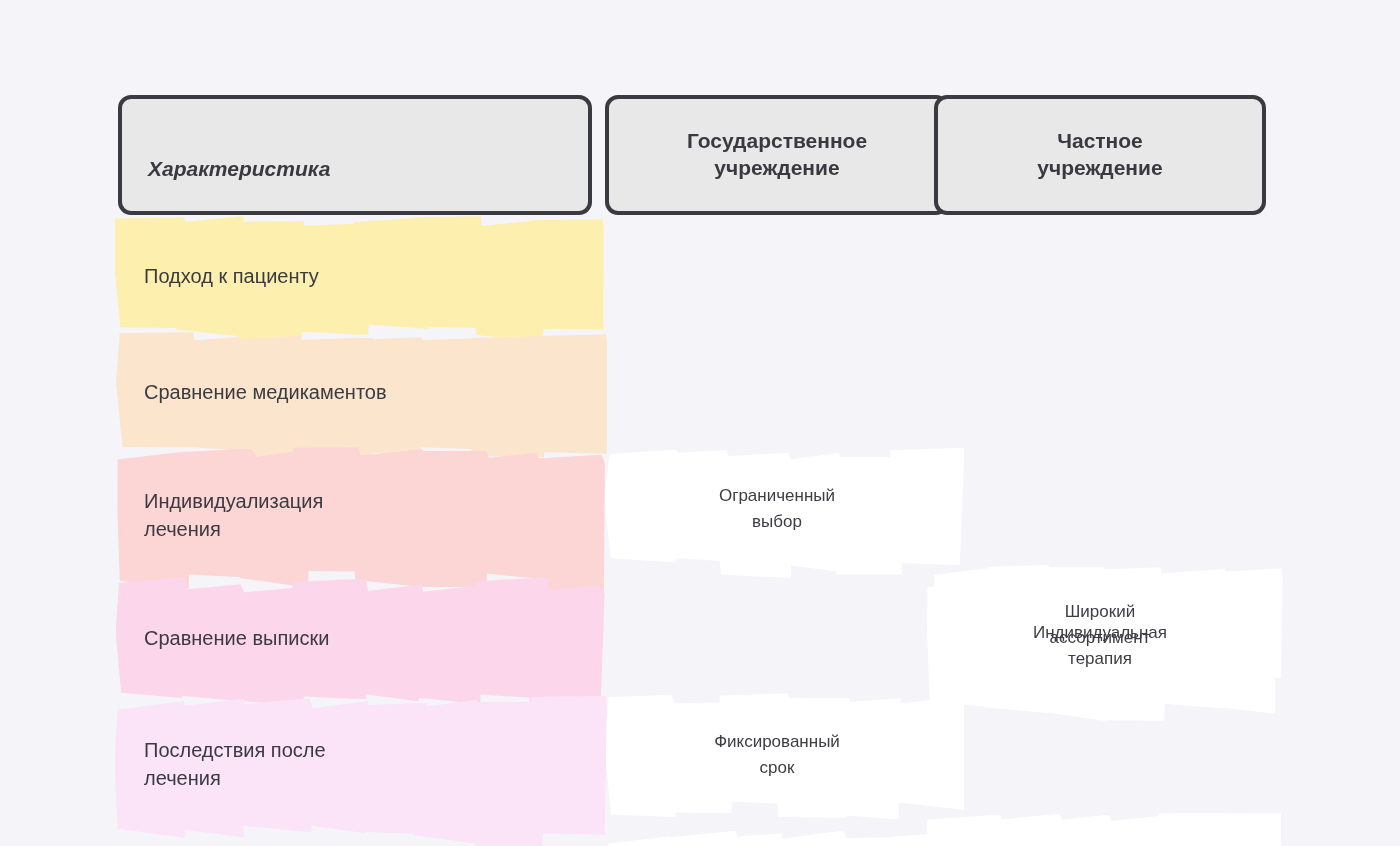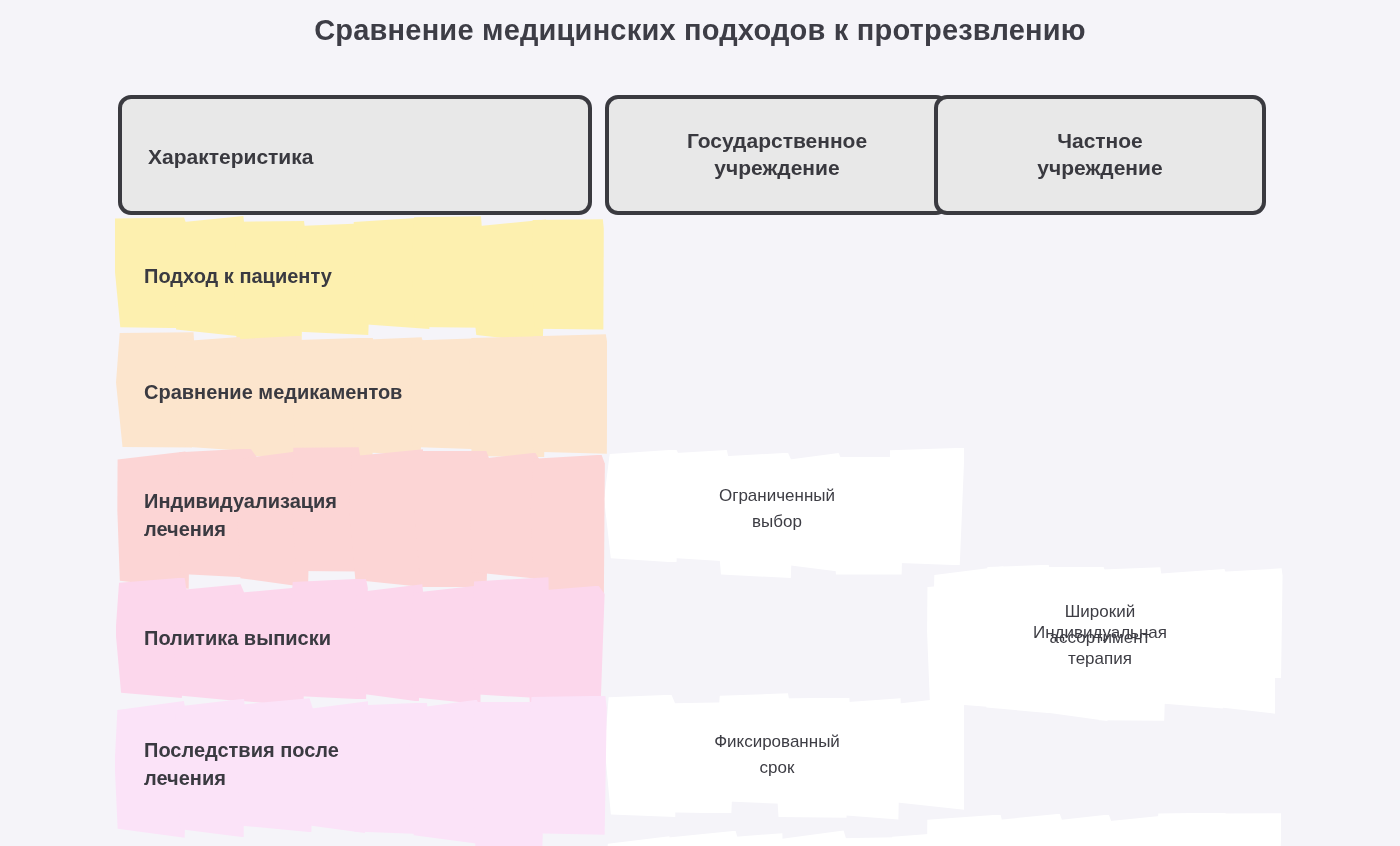--- a/index.html
+++ b/index.html
@@ -45,21 +45,21 @@
     border-radius:13px;
     display:flex;
     align-items:center;
     font-weight:bold;
     font-size:21px;
     color:#39393f;
     line-height:1.27;
   }
   .hdr.left  { justify-content:flex-start; padding:0 0 0 26px; align-items:center; }
   .hdr.ctr   { justify-content:center; text-align:center; padding:0 12px; }
-  .hdr-inner { position:relative; top:2px; }
+  .hdr-inner { position:relative; top:14px;font-style:italic; }
 
   
   .body-row { margin-top:0; }
 
   .cellwrap { position:relative; }
 
   
   .patch {
     position:absolute;
     left:0; top:0; right:0; bottom:0;
@@ -69,21 +69,21 @@
     display:block;
   }
 
   .cell-label {
     position:relative;
     z-index:3;
     display:flex;
     align-items:center;
     height:100%;
     padding:0 0 0 26px;
-    font-weight:bold;
+    font-weight:normal;
     font-size:20px;
     color:#3a3a41;
     line-height:1.38;
   }
   .cell-value {
     position:relative;
     z-index:3;
     display:flex;
     align-items:center;
     justify-content:center;
@@ -94,21 +94,20 @@
     font-weight:normal;
     color:#3d3d44;
     line-height:1.52;
   }
 </style>
 </head>
 <body>
 
 <div id="page">
 
-  <div class="title">Сравнение медицинских подходов к протрезвлению</div>
 
   <div class="table">
 
     <div class="row header-row">
       <div class="c1">
         <div class="hdr left">
           <span class="hdr-inner">Характеристика</span>
         </div>
       </div>
       <div class="c2">
@@ -207,21 +206,21 @@
             <div class="patch">
               <i style="left: -2.4203px; top: -3.48016px; width: 71.1173px; height: 120.478px; background: rgb(252, 215, 236); clip-path: polygon(4.8% 4.4%, 97% 0%, 100% 11.1%, 93.2% 100%, 7.7% 95.6%, 0% 45.1%);"></i>
               <i style="left: 56.0068px; top: 3.26317px; width: 70.3299px; height: 117.139px; background: rgb(252, 215, 236); clip-path: polygon(4.9% 5.2%, 94.7% 0%, 100% 7.4%, 98.3% 100%, 3.2% 94.8%, 0% 41.4%);"></i>
               <i style="left: 113.398px; top: 5.98993px; width: 74.9547px; height: 119.818px; background: rgb(252, 215, 236); clip-path: polygon(2.4% 5.3%, 94.9% 0%, 100% 8.5%, 96.2% 100%, 7.6% 94.7%, 0% 42.5%);"></i>
               <i style="left: 171.715px; top: -2.3981px; width: 78.1241px; height: 120.817px; background: rgb(252, 215, 236); clip-path: polygon(3.8% 2.9%, 97.5% 0%, 100% 7.6%, 97.8% 100%, 8.1% 97.1%, 0% 41.6%);"></i>
               <i style="left: 235.5px; top: 3.16022px; width: 70.2636px; height: 117.306px; background: rgb(252, 215, 236); clip-path: polygon(5.2% 6.9%, 97.9% 0%, 100% 11.8%, 93.1% 100%, 6.5% 93.1%, 0% 45.8%);"></i>
               <i style="left: 290.366px; top: 4.76506px; width: 72.445px; height: 118.548px; background: rgb(252, 215, 236); clip-path: polygon(7.1% 6%, 94% 0%, 100% 6%, 99.6% 100%, 6.5% 94%, 0% 40%);"></i>
               <i style="left: 353.902px; top: -3.88034px; width: 76.8058px; height: 121.448px; background: rgb(252, 215, 236); clip-path: polygon(2.8% 3.5%, 99.7% 0%, 100% 10.9%, 98.2% 100%, 3.2% 96.5%, 0% 44.9%);"></i>
               <i style="left: 407.871px; top: 4.83215px; width: 78.7559px; height: 124.911px; background: rgb(252, 215, 236); clip-path: polygon(2.3% 4.5%, 92.4% 0%, 100% 6.6%, 94.7% 100%, 5.2% 95.5%, 0% 40.6%);"></i>
             </div>
-            <div class="cell-label">Политика выписки</div>
+            <div class="cell-label">Сравнение выписки</div>
           </div>
           <div class="c2 cellwrap" style="height: 116px;">
             <div class="patch">
               <i style="left: -0.341677px; top: -2.33404px; width: 71.9807px; height: 122.412px; background: rgb(255, 255, 255); clip-path: polygon(5.5% 2.2%, 92.8% 0%, 100% 10%, 98.1% 100%, 8.6% 97.8%, 0% 44%);"></i>
               <i style="left: 52.701px; top: 5.24915px; width: 77.7057px; height: 111.181px; background: rgb(255, 255, 255); clip-path: polygon(1.5% 1.1%, 95.6% 0%, 100% 9.2%, 94.8% 100%, 6.2% 98.9%, 0% 43.2%);"></i>
               <i style="left: 111.073px; top: -3.6831px; width: 74.0757px; height: 110.56px; background: rgb(255, 255, 255); clip-path: polygon(5% 2.3%, 97.1% 0%, 100% 11.5%, 96.1% 100%, 8.8% 97.7%, 0% 45.5%);"></i>
               <i style="left: 169.361px; top: 0.516726px; width: 75.5654px; height: 120.335px; background: rgb(255, 255, 255); clip-path: polygon(3.7% 0.8%, 99.3% 0%, 100% 9.8%, 95.5% 100%, 5.5% 99.2%, 0% 43.8%);"></i>
               <i style="left: 222.405px; top: 1.27683px; width: 73.3302px; height: 121.256px; background: rgb(255, 255, 255); clip-path: polygon(5% 4.2%, 99.9% 0%, 100% 10.3%, 96.8% 100%, 7.8% 95.8%, 0% 44.3%);"></i>
               <i style="left: 285.664px; top: -0.651051px; width: 73.571px; height: 113.462px; background: rgb(255, 255, 255); clip-path: polygon(5.2% 6.7%, 99.6% 0%, 100% 6.5%, 99.9% 100%, 5.9% 93.3%, 0% 40.5%);"></i>
             </div>

